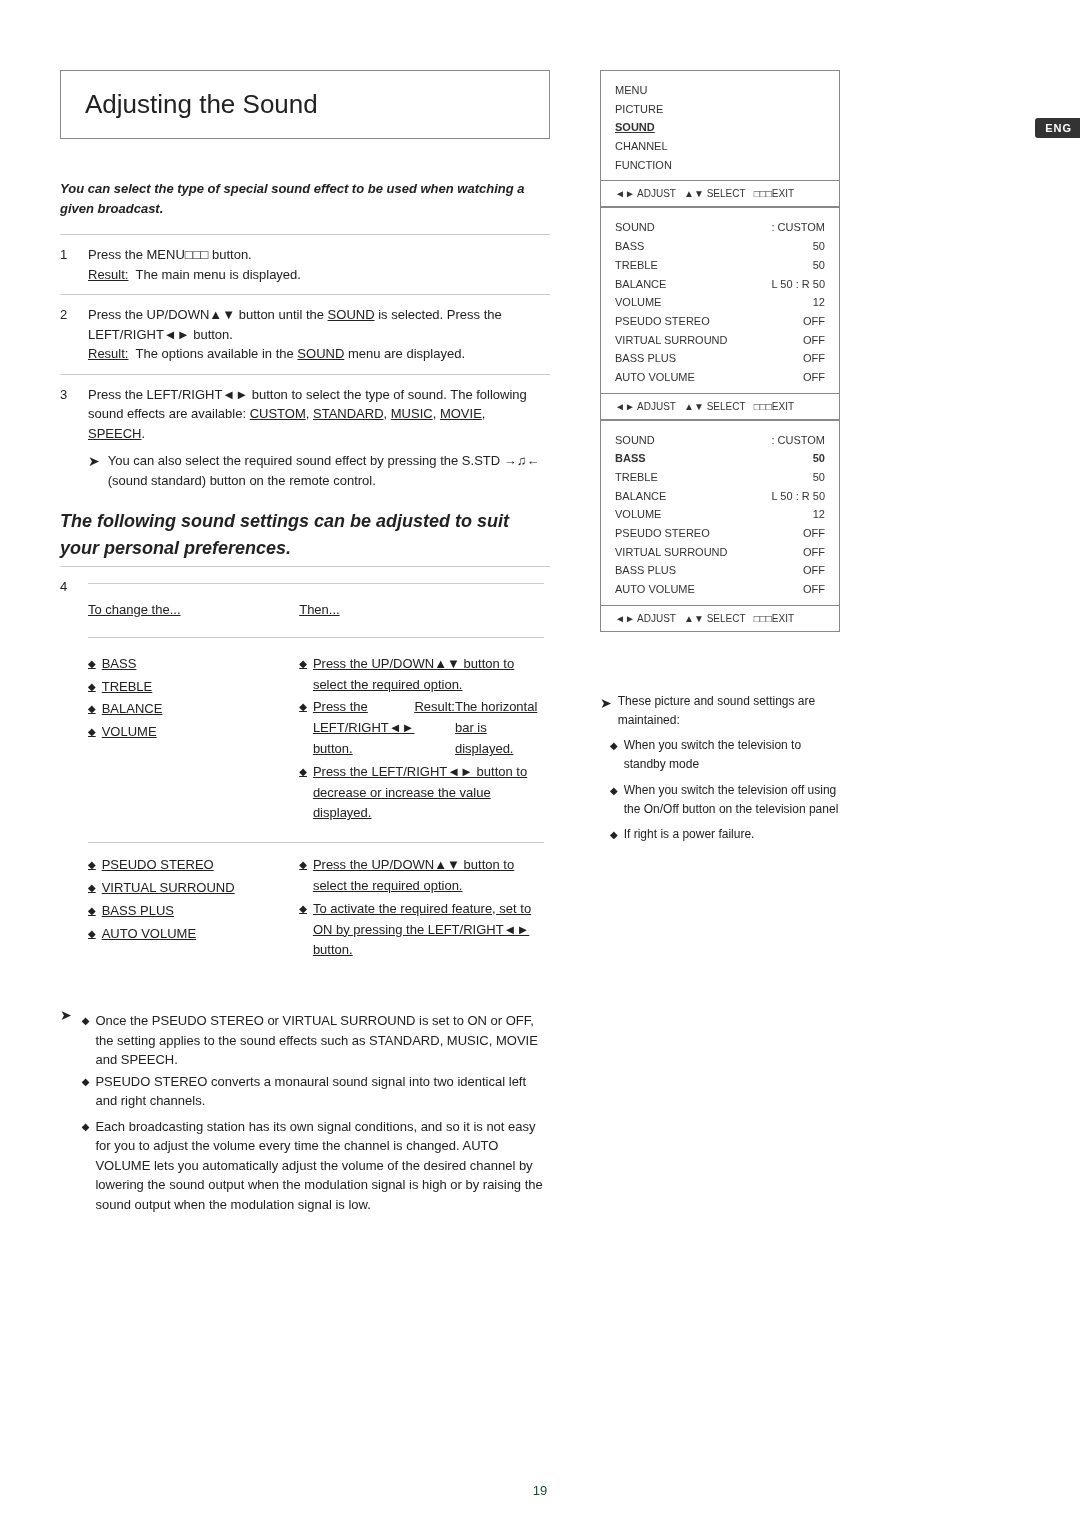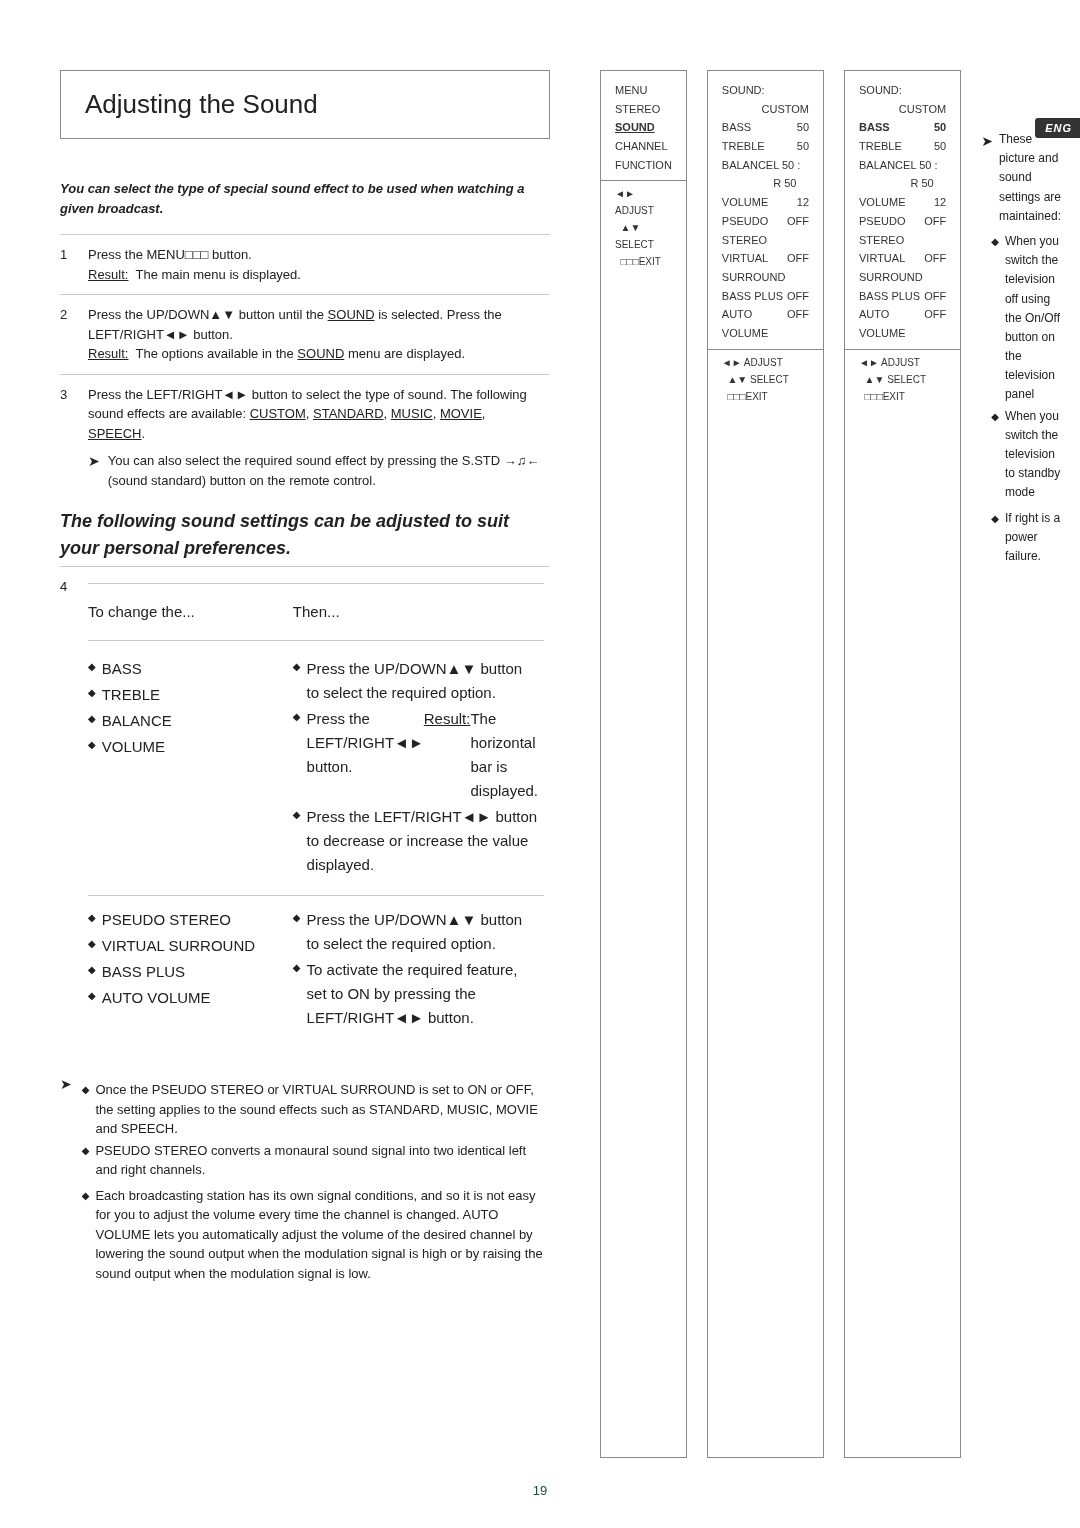--- a/index.html
+++ b/index.html
@@ -24,30 +24,28 @@
     .left-col {
       flex: 0 0 580px;
       padding: 30px 30px 30px 60px;
     }
 
     
     .right-col {
       flex: 0 0 280px;
       padding: 30px 20px 30px 20px;
       display: flex;
-      flex-direction: row;
-      gap: 20px;
+      flex-direction: column;
     }
 
     
     .eng-badge-wrap {
       position: absolute;
       top: 120px;
       right: 0;
-      font-style: italic;
     }
     .eng-badge {
       background: #333;
       color: #fff;
       font-size: 11px;
       font-weight: bold;
       padding: 4px 8px 4px 10px;
       border-radius: 3px 0 0 3px;
       letter-spacing: 1px;
     }
@@ -96,22 +94,23 @@
 
     
     .step4-table {
       width: 100%;
       border-collapse: collapse;
       margin-top: 6px;
     }
     .step4-table td {
       vertical-align: top;
       padding: 16px 6px;
-      font-size: 15px;
+      font-size: 13px;
       line-height: 1.6;
+      text-decoration: underline;
     }
     .step4-table td:first-child {
       width: 45%;
     }
     .bullet-item {
       display: flex;
       align-items: flex-start;
       margin-bottom: 2px;
     }
     .bullet-item::before {
@@ -331,21 +330,21 @@
   </div>
 
   <div class="right-col">
 
     <div class="menu-box">
       <div class="menu-box-inner">
         <div class="menu-box-row">
           <span class="label">MENU</span>
         </div>
         <div class="menu-box-row">
-          <span class="label">STEREO</span>
+          <span class="label">PICTURE</span>
         </div>
         <div class="menu-box-row highlighted">
           <span class="label" style="font-weight:bold;text-decoration:underline;">SOUND</span>
         </div>
         <div class="menu-box-row">
           <span class="label">CHANNEL</span>
         </div>
         <div class="menu-box-row">
           <span class="label">FUNCTION</span>
         </div>
@@ -442,22 +441,22 @@
         <span>◄► ADJUST &nbsp;&nbsp;▲▼ SELECT &nbsp;&nbsp;□□□EXIT</span>
       </div>
     </div>
 
     <div class="right-bottom-note" style="margin-top: 60px;">
       <div class="arrow-line">
         <span class="arrow-sym">➤</span>
         <span>These picture and sound settings are maintained:</span>
       </div>
       <div class="note-bullets">
+        <div class="bullet-item">When you switch the television to standby mode</div>
         <div class="bullet-item" style="margin-top:6px;">When you switch the television off using the On/Off button on the television panel</div>
-        <div class="bullet-item">When you switch the television to standby mode</div>
         <div class="bullet-item" style="margin-top:6px;">If right is a power failure.</div>
       </div>
     </div>
 
   </div>
 </div>
 
 <div class="page-number">19</div>
 
 </body></html>

